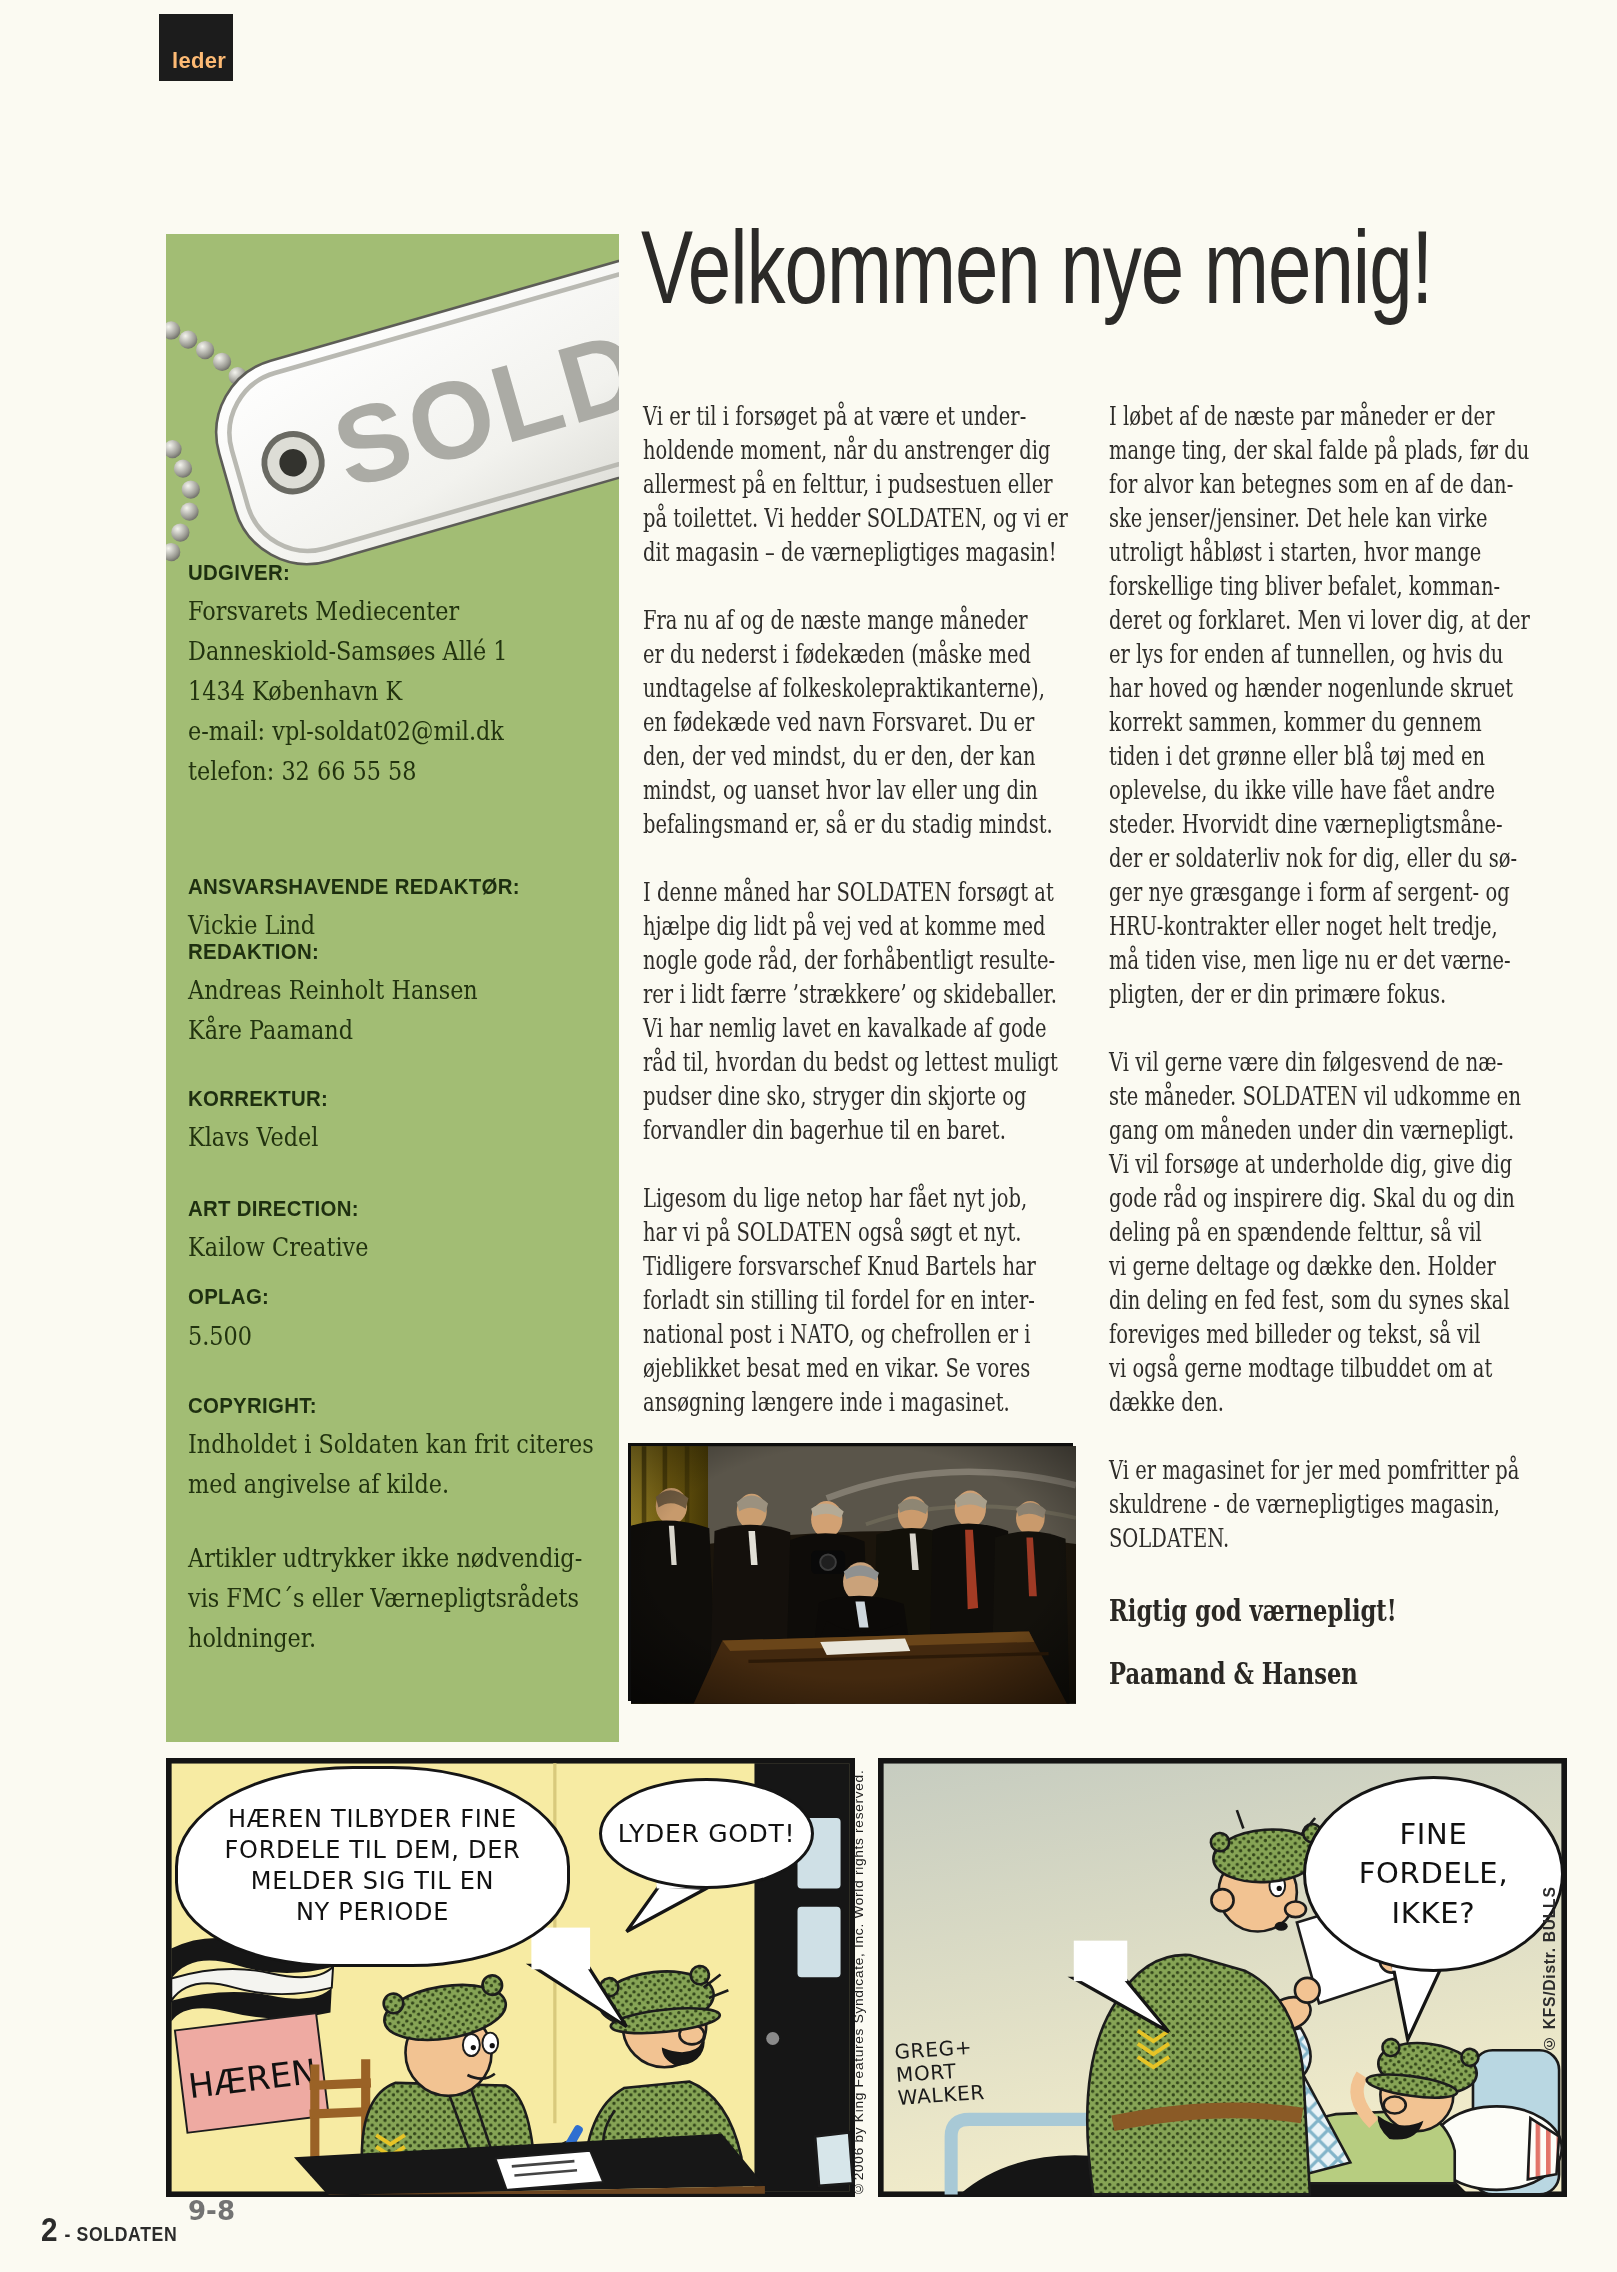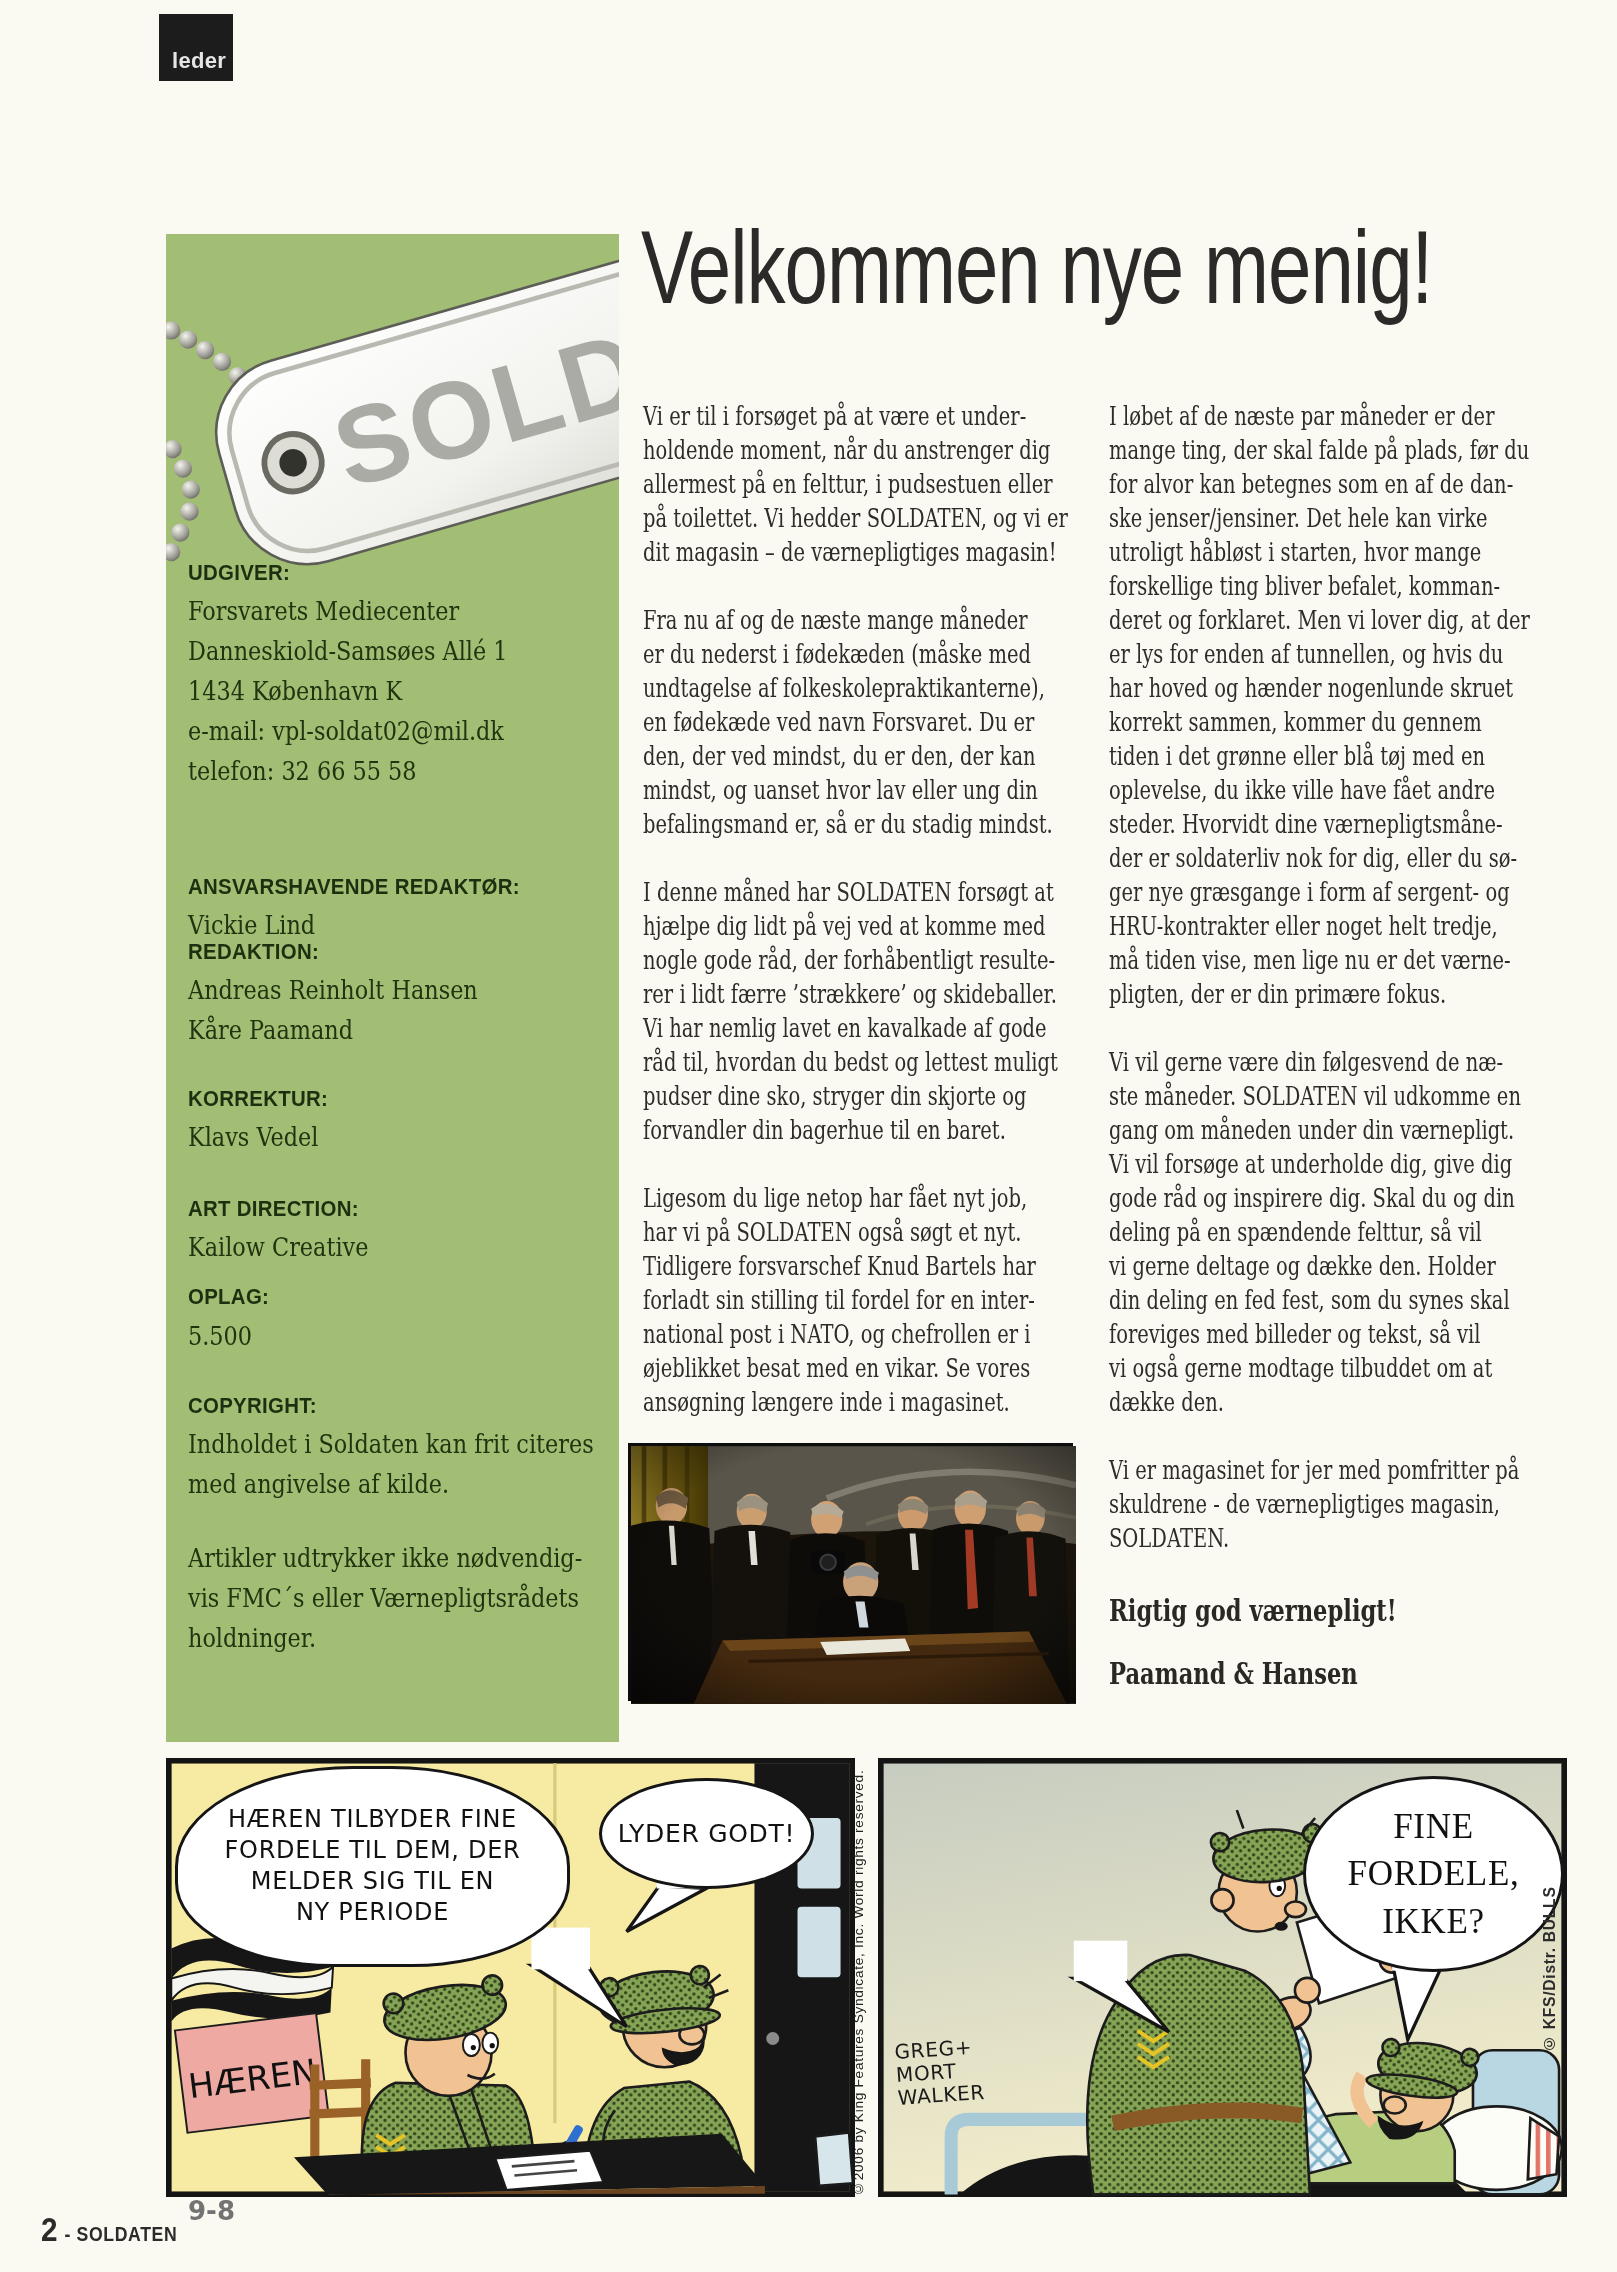--- a/index.html
+++ b/index.html
@@ -2,21 +2,21 @@
 <html style="font-size:10.4px"><head>
 <meta charset="utf-8">
 <style>
   html,body{margin:0;padding:0;background:#e8e8e8;}
   #page{position:relative;width:1618px;height:2273px;background:#fbfaf2;overflow:hidden;
         font-family:"Liberation Sans",sans-serif;}
   [data-interactable]{box-sizing:border-box;}
 
   
   .leder{position:absolute;left:159px;top:14.4px;width:74px;height:67px;background:#1c1c1c;
-         color:#e5e5e5;font:bold 22px/1 "Liberation Sans",sans-serif;
+         color:#fdba74;font:bold 22px/1 "Liberation Sans",sans-serif;
          display:flex;align-items:flex-end;padding:0 0 9px 13px;letter-spacing:0.3px;}
 
   
   .greenbox{position:absolute;left:166px;top:234px;width:453px;height:1508px;
             background:#a2bd74;overflow:hidden;}
   .dogtag{position:absolute;left:0;top:0;}
   .gb-label{position:absolute;left:22px;font:bold 21.5px/1 "Liberation Sans",sans-serif;
             transform:scaleX(.95);transform-origin:0 0;color:#1e2f10;letter-spacing:0.3px;white-space:nowrap;}
   .gb-text{position:absolute;left:22px;width:496px;transform:scaleX(.86);transform-origin:0 0;
            font:26px/40px "DejaVu Serif",serif;color:#22330f;white-space:pre-line;}
@@ -42,21 +42,21 @@
   .panel1{left:166px;} .panel2{left:878px;}
   .panel svg{position:absolute;left:0;top:0;}
   .bubble{position:absolute;background:#fff;border:3.3px solid #151515;display:flex;align-items:center;
           justify-content:center;text-align:center;color:#111;white-space:pre-line;
           font-family:"DejaVu Sans",sans-serif;letter-spacing:0.7px;}
   .p1b1{left:9px;top:7.8px;width:395px;height:201px;border-radius:45% 45% 40% 40%/50% 50% 42% 42%;
         font-size:24px;line-height:1.3;}
   .p1b2{left:433px;top:19.6px;width:215px;height:111px;border-radius:50%;font-size:25px;}
   .p2b1{left:10.4px;top:9px;width:309px;height:215px;border-radius:44% 44% 40% 40%/48% 48% 42% 42%;
         font-size:24px;line-height:1.3;}
-  .p2b2{left:425px;top:18px;width:261px;height:196px;border-radius:50%;font-size:35px;line-height:1.35;font-family:Liberation Serif, serif;}
+  .p2b2{left:425px;top:18px;width:261px;height:196px;border-radius:50%;font-size:29px;line-height:1.35;}
   .comic-date{position:absolute;left:22px;top:390px;font:600 26px "DejaVu Sans",sans-serif;color:#737373;margin-top:48px;}
   .comic-sig{position:absolute;left:18px;top:280px;font:500 20px/1.15 "DejaVu Sans",sans-serif;
              color:#1a1a1a;transform:rotate(-4deg);white-space:pre-line;letter-spacing:0.7px;}
   .vcopy{position:absolute;writing-mode:vertical-rl;transform:rotate(180deg);color:#222;
          font:13.7px "Liberation Sans",sans-serif;letter-spacing:0.7px;white-space:nowrap;}
   .vcopy1{left:851px;top:1769px;height:427px;text-align:center;}
 
   
   .footer{position:absolute;left:41px;top:2211px;display:flex;align-items:baseline;gap:7.8px;
           color:#2b2b2b;transform:scaleX(.9);transform-origin:0 0;}

